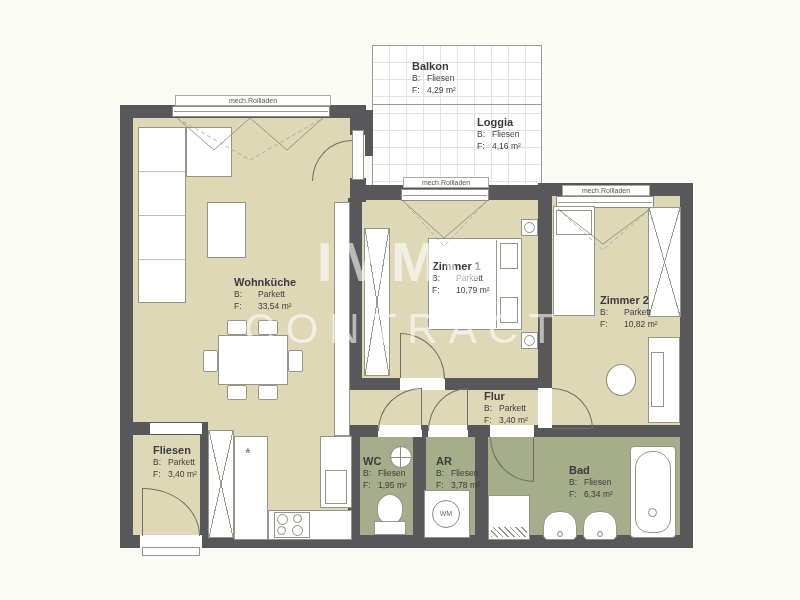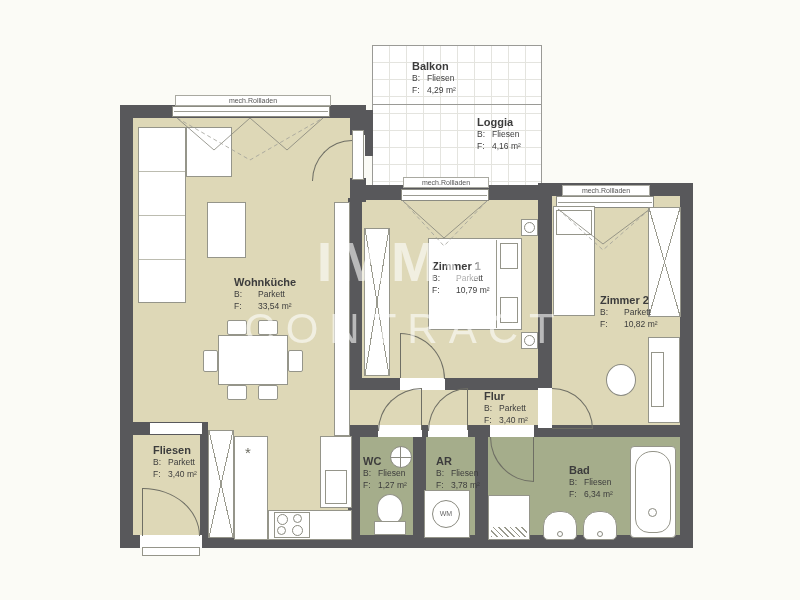--- a/index.html
+++ b/index.html
@@ -208,21 +208,21 @@
     <div class="rrow"><span class="rk">F:</span><span>3,40 m²</span></div>
   </div>
   <div class="rlabel" style="left:153px;top:444px">
     <div class="rname">Fliesen</div>
     <div class="rrow"><span class="rk">B:</span><span>Parkett</span></div>
     <div class="rrow"><span class="rk">F:</span><span>3,40 m²</span></div>
   </div>
   <div class="rlabel" style="left:363px;top:455px">
     <div class="rname">WC</div>
     <div class="rrow"><span class="rk">B:</span><span>Fliesen</span></div>
-    <div class="rrow"><span class="rk">F:</span><span>1,27 m²</span></div>
+    <div class="rrow"><span class="rk">F:</span><span>1,95 m²</span></div>
   </div>
   <div class="rlabel" style="left:436px;top:455px">
     <div class="rname">AR</div>
     <div class="rrow"><span class="rk">B:</span><span>Fliesen</span></div>
     <div class="rrow"><span class="rk">F:</span><span>3,78 m²</span></div>
   </div>
   <div class="rlabel" style="left:569px;top:464px">
     <div class="rname">Bad</div>
     <div class="rrow"><span class="rk">B:</span><span>Fliesen</span></div>
     <div class="rrow"><span class="rk">F:</span><span>6,34 m²</span></div>

